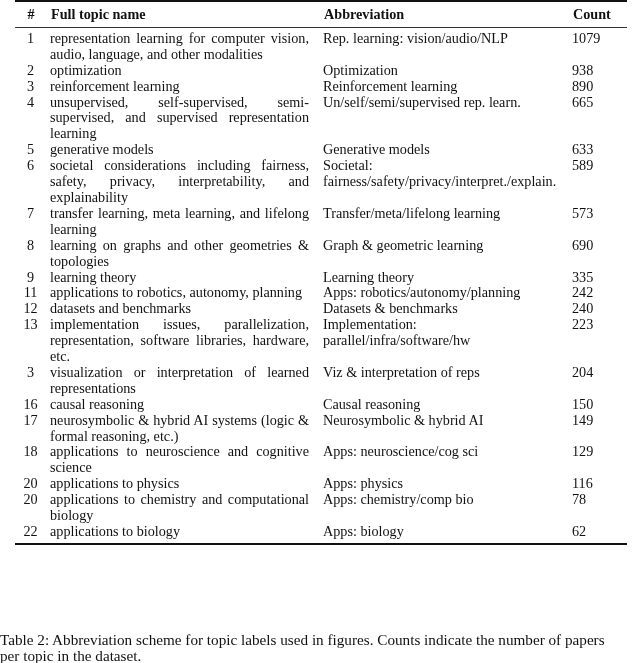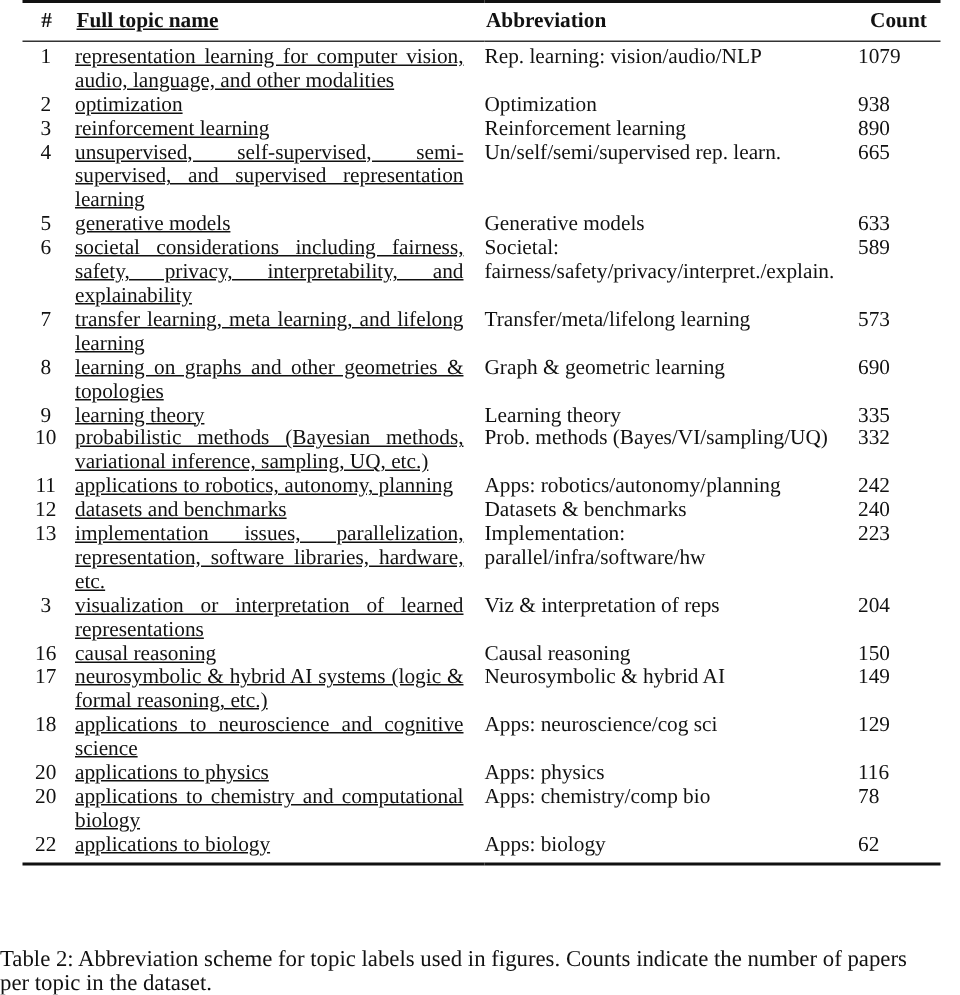--- a/index.html
+++ b/index.html
@@ -41,24 +41,24 @@
       vertical-align: top;
     }
     tbody tr:first-child td { padding-top: 3px; }
     tbody tr:last-child td {
       padding-bottom: 3px;
       border-bottom: 2px solid #111;
       margin-top: 32px;
     }
     .c-num { width: 30px; text-align: center; padding-right: 4px; }
     th.c-num { text-align: center; }
-    .c-name { width: 258px; text-align: justify; padding-right: 14px; text-decoration: underline; }
+    .c-name { width: 258px; text-align: justify; padding-right: 14px; }
     .c-abbr { width: 240px; text-align: justify; padding-right: 8px; }
     .c-count { text-align: left; padding-right: 2px; }
-    th.c-count { text-align: center; }
+    th.c-count { text-align: left; }
     .caption {
       position: absolute;
       left: 0;
       top: 632px;
       width: 660px;
       font-size: 15.2px;
       line-height: 15.5px;
       white-space: nowrap;
     }
     .caption div { white-space: nowrap; }
@@ -123,26 +123,20 @@
         <td class="c-num">8</td>
         <td class="c-name">learning on graphs and other geometries &amp; topologies</td>
         <td class="c-abbr">Graph &amp; geometric learning</td>
         <td class="c-count">690</td>
       </tr>
       <tr>
         <td class="c-num">9</td>
         <td class="c-name">learning theory</td>
         <td class="c-abbr">Learning theory</td>
         <td class="c-count">335</td>
-      </tr>
-      <tr>
-        <td class="c-num">10</td>
-        <td class="c-name">probabilistic methods (Bayesian methods, variational inference, sampling, UQ, etc.)</td>
-        <td class="c-abbr">Prob. methods (Bayes/VI/sampling/UQ)</td>
-        <td class="c-count">332</td>
       </tr>
       <tr>
         <td class="c-num">11</td>
         <td class="c-name">applications to robotics, autonomy, planning</td>
         <td class="c-abbr">Apps: robotics/autonomy/planning</td>
         <td class="c-count">242</td>
       </tr>
       <tr>
         <td class="c-num">12</td>
         <td class="c-name">datasets and benchmarks</td>

